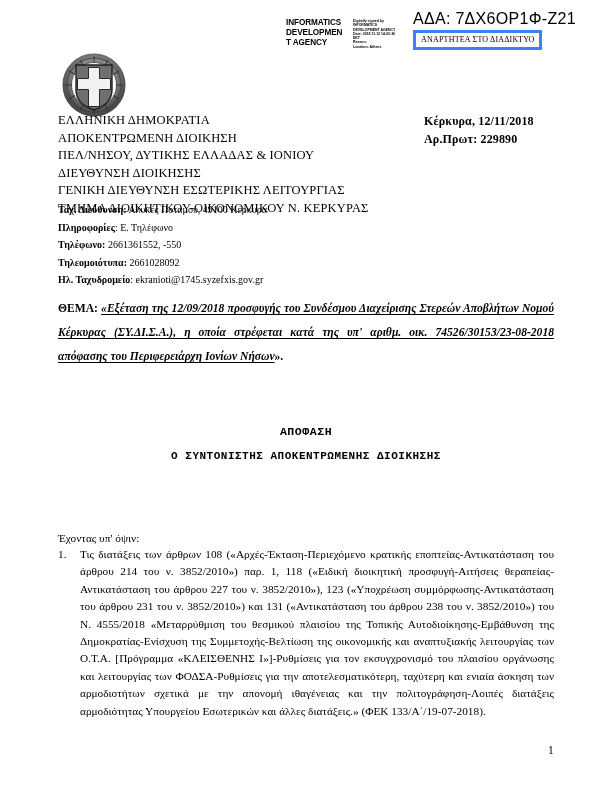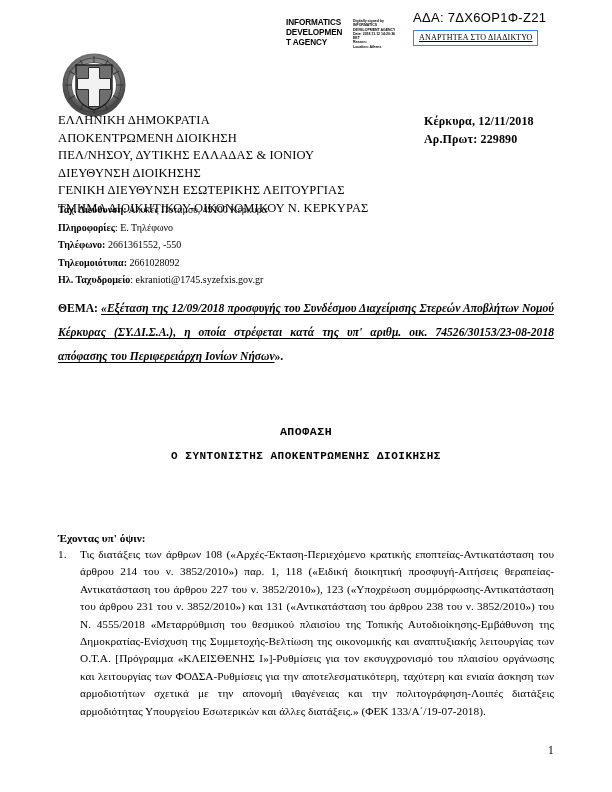--- a/index.html
+++ b/index.html
@@ -59,36 +59,35 @@
     font-weight: 700;
     color: #000;
     white-space: nowrap;
     overflow: hidden;
   }
   .ada-code {
     position: absolute;
     left: 413px;
     top: 10px;
     font-family: "Liberation Sans", sans-serif;
-    font-size: 13px;
+    font-size: 16px;
     letter-spacing: 0.3px;
     color: #000;
     white-space: nowrap;
   }
   .anartitea-box {
     position: absolute;
     left: 413px;
     top: 30px;
-    border: 1px solid #3b82f6;
+    border: 3px solid #3b82f6;
     padding: 2px 5px 3px 5px;
     font-family: "Liberation Serif", serif;
     font-size: 8px;
     letter-spacing: 0.2px;
     white-space: nowrap;
-    text-decoration: underline;
   }
 
   
   .emblem {
     position: absolute;
     left: 58px;
     top: 52px;
     width: 72px;
     height: 72px;
   }
@@ -186,21 +185,21 @@
   .decision .d-line.small {
     font-size: 11px;
   }
 
   
   .body-intro {
     position: absolute;
     left: 58px;
     top: 532px;
     font-size: 11.3px;
-    font-weight: 700;
+    font-weight: 400;
   }
   .body-list {
     position: absolute;
     left: 58px;
     top: 546px;
     width: 496px;
   }
   .li-row {
     position: relative;
     padding-left: 22px;

